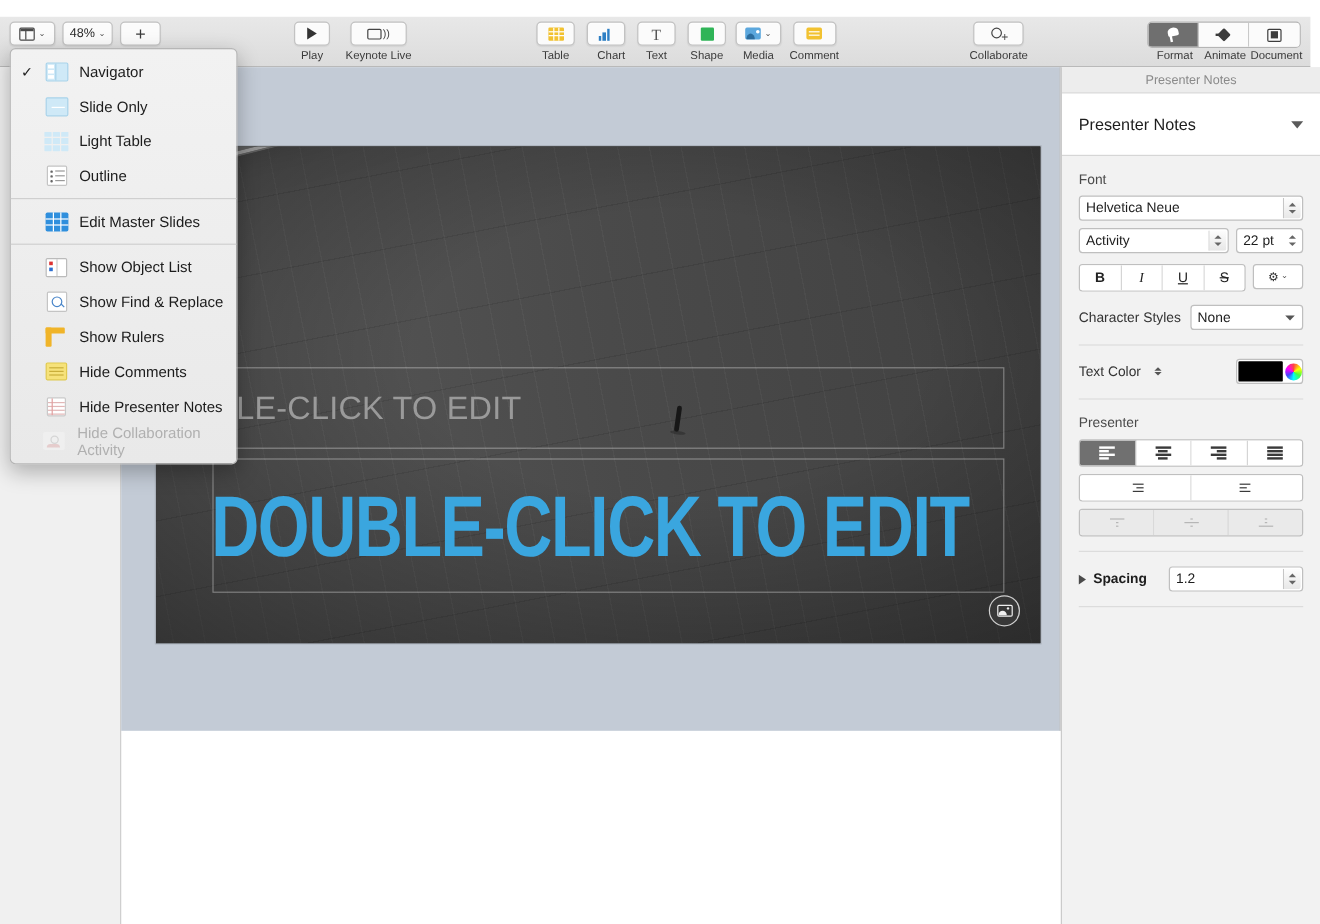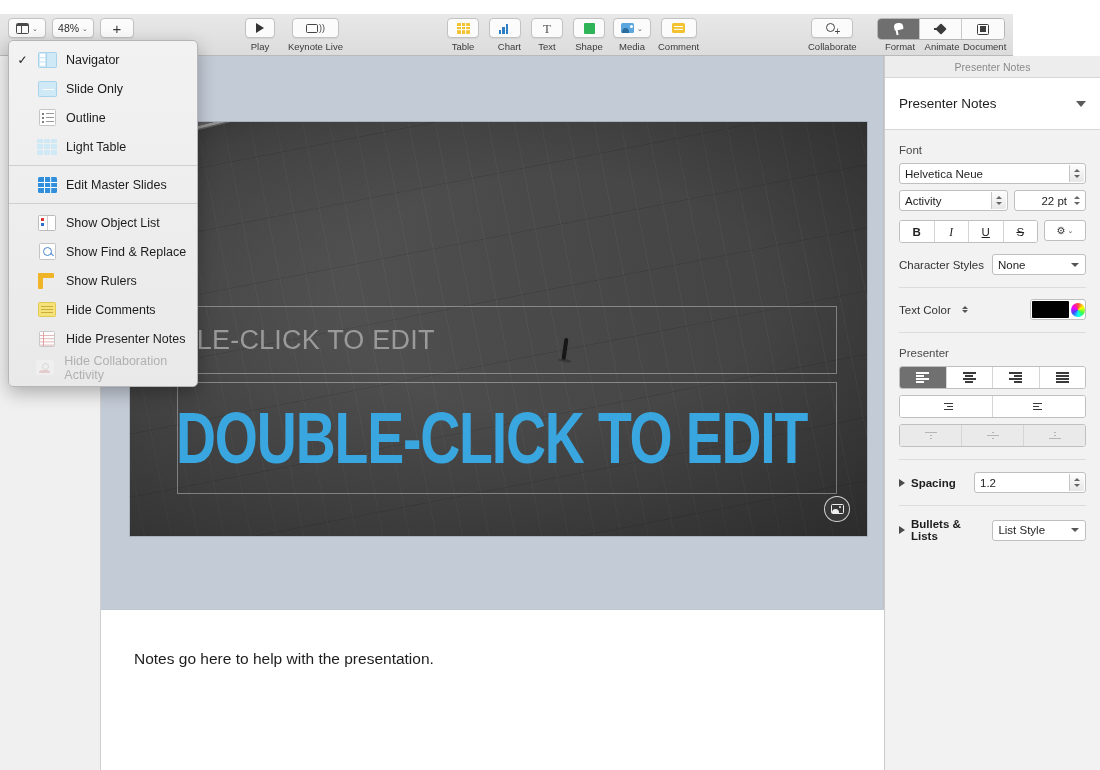--- a/index.html
+++ b/index.html
@@ -36,21 +36,21 @@
   }
   .doc-icon::after {
     content: ""; position: absolute; left: 1px; top: 5px;
     width: 5px; height: 1px; background: #fff;
   }
   .doc-edited { color: #a0a0a0; font-weight: 400; }
   .doc-sep { color: #a0a0a0; }
 
   
   .toolbar {
-    position: absolute; left: 0; top: 14px; width: 1013px; height: 42px;
+    position: absolute; left: 0; top: 14px; width: 1092px; height: 42px;
     background: linear-gradient(to bottom, #e8e8e8, #dcdcdc);
     border-bottom: 1px solid #b9b9b9;
   }
   .tb-item {
     position: absolute; display: flex; flex-direction: column;
     align-items: center; justify-content: flex-start;
   }
   .tb-btn {
     background: #fbfbfb;
     border: 1px solid #c2c2c2;
@@ -574,23 +574,20 @@
       <div class="ph-box title-box">
         <div class="title-text">DOUBLE-CLICK TO EDIT</div>
       </div>
 
       <div class="media-badge">
         <span class="icon-photo-sm"></span>
       </div>
     </div>
   </div>
 
-  <div class="notes-pane">
-    <div class="notes-text">Notes go here to help with the presentation.</div>
-  </div>
 
   <div class="inspector">
     <div class="insp-header">Presenter Notes</div>
 
     <div class="insp-accordion">
       <span class="acc-title">Presenter Notes</span>
       <span class="tri-down"></span>
     </div>
 
     <div class="insp-body">
@@ -606,21 +603,21 @@
       </div>
 
       <div class="row">
         <div class="field" style="flex:1">
           <span>Activity</span>
           <span class="stepper">
               <i class="up"></i>
               <i class="dn"></i>
             </span>
         </div>
-        <div class="field" style="width:72px;justify-content:flex-end;padding-right:18px">
+        <div class="field" style="width:56px;padding-right:18px">
           <span>22 pt</span>
           <span class="stepper" style="background:transparent;border-left:none">
               <i class="up"></i>
               <i class="dn"></i>
             </span>
         </div>
       </div>
 
       <div class="btn-row">
         <div class="btn-seg">
@@ -756,73 +753,64 @@
           <span>1.2</span>
           <span class="stepper">
               <i class="up"></i>
               <i class="dn"></i>
             </span>
         </div>
       </div>
 
       <div class="divider"></div>
 
-      <div class="disc-row">
-        <span class="tri-right"></span>
-        <span class="disc-title">Bullets &amp; Lists</span>
-        <span class="grow"></span>
-        <div class="field" style="width:106px">
-          <span>List Style</span>
-          <span class="pulldown-arrow"></span>
-        </div>
-      </div>
 
     </div>
   </div>
 
   <div class="menu">
 
     <div class="menu-item">
       <span class="chk">✓</span>
       <span class="mi-icon">
           <span class="mi-navigator"></span>
         </span>
       <span>Navigator</span>
     </div>
     <div class="menu-item">
       <span class="chk"></span>
       <span class="mi-icon">
           <span class="mi-slideonly"></span>
         </span>
       <span>Slide Only</span>
-    </div>
-    <div class="menu-item">
-      <span class="chk"></span>
-      <span class="mi-icon">
-          <span class="mi-outline"></span>
-        </span>
-      <span>Outline</span>
     </div>
     <div class="menu-item">
       <span class="chk"></span>
       <span class="mi-icon">
         <span class="mi-lighttable">
             <i></i>
             <i></i>
             <i></i>
             <i></i>
             <i></i>
             <i></i>
             <i></i>
             <i></i>
             <i></i>
           </span>
       </span>
       <span>Light Table</span>
     </div>
+    <div class="menu-item">
+      <span class="chk"></span>
+      <span class="mi-icon">
+          <span class="mi-outline"></span>
+        </span>
+      <span>Outline</span>
+    </div>
 
     <div class="menu-sep"></div>
 
     <div class="menu-item">
       <span class="chk"></span>
       <span class="mi-icon">
           <span class="mi-master"></span>
         </span>
       <span>Edit Master Slides</span>
     </div>

